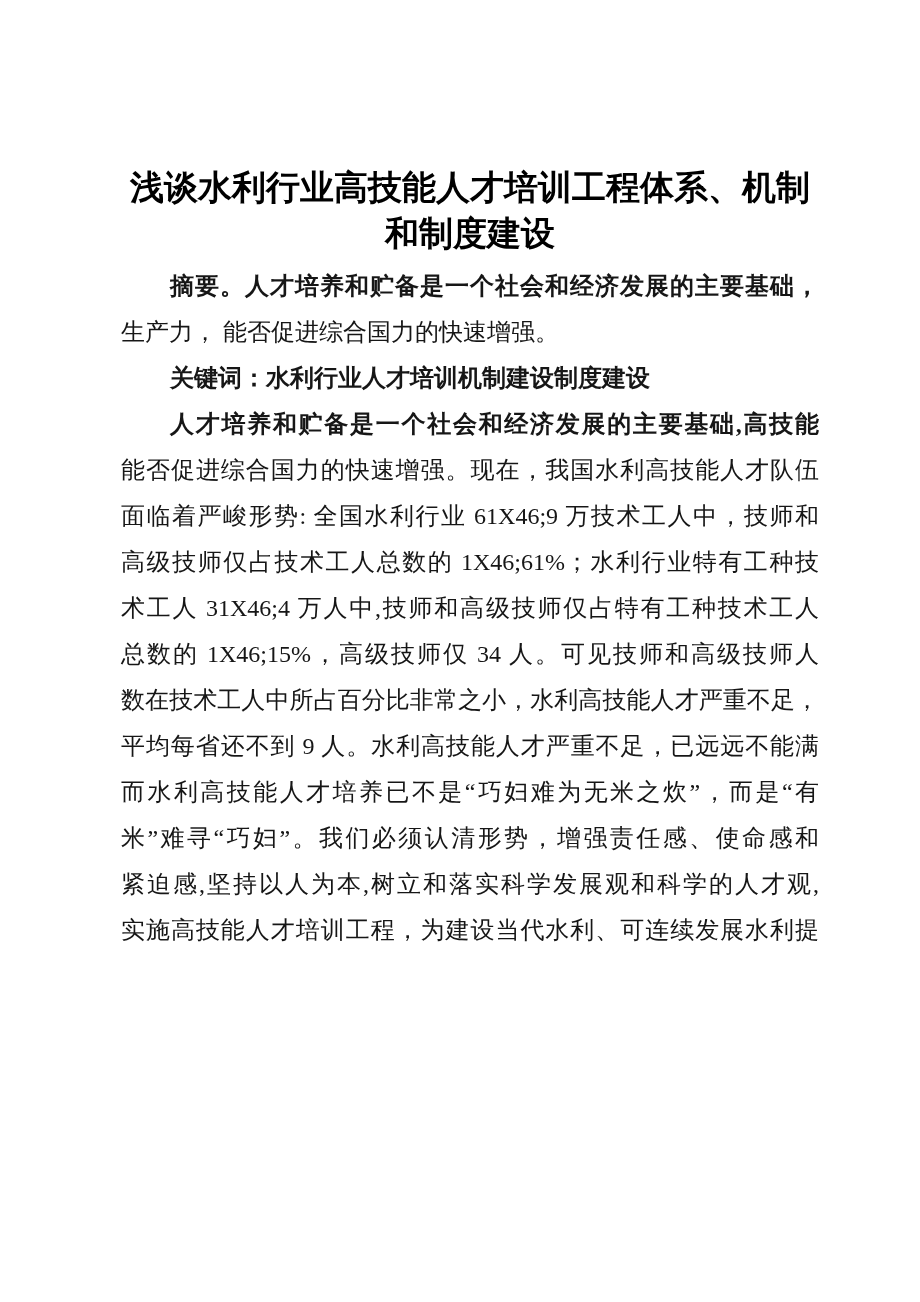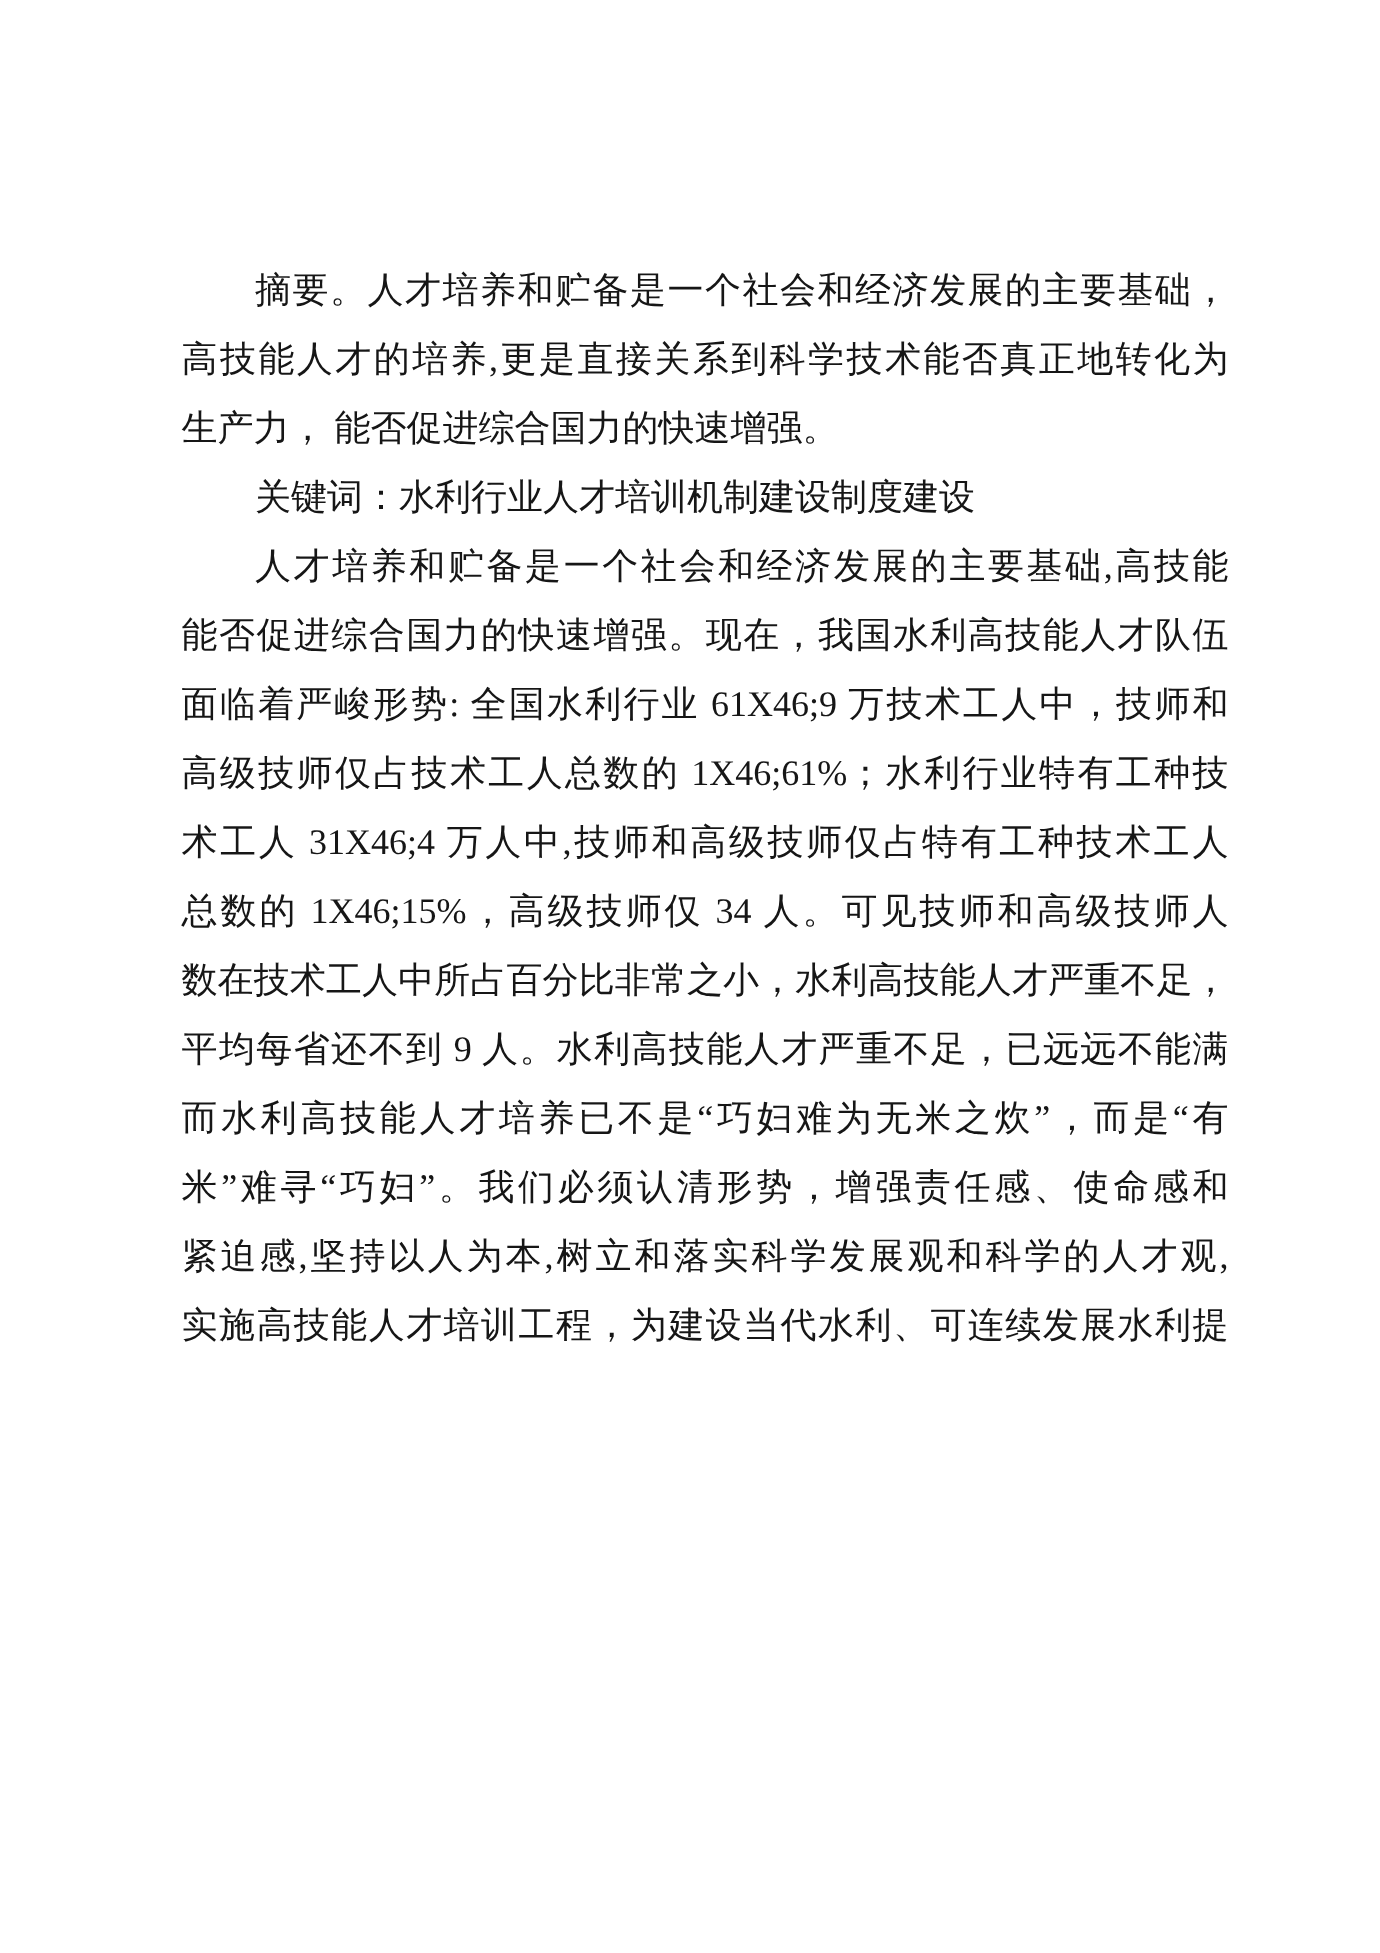--- a/index.html
+++ b/index.html
@@ -44,37 +44,41 @@
   }
   .pline {
     font-size: 24px;
     line-height: 46px;
     text-align: justify;
     text-align-last: justify;
     white-space: nowrap;
   }
   .pline.first {
     text-indent: 49px;
+    font-weight: bold;
   }
   .pline.plast {
     text-align-last: left;
   }
 </style>
 </head>
 <body>
 
 <div class="page">
   <div class="content">
 
+    <h1 class="doc-title">
+      <span class="tline">浅谈水利行业高技能人才培训工程体系、机制</span>
+      <span class="tline">和制度建设</span>
+    </h1>
 
     <div class="body-text">
 
       <div class="para">
         <div class="pline first">摘要。人才培养和贮备是一个社会和经济发展的主要基础，</div>
-        <div class="pline">高技能人才的培养,更是直接关系到科学技术能否真正地转化为</div>
         <div class="pline plast">生产力， 能否促进综合国力的快速增强。</div>
       </div>
 
       <div class="para">
         <div class="pline first plast">关键词：水利行业人才培训机制建设制度建设</div>
       </div>
 
       <div class="para">
         <div class="pline first">人才培养和贮备是一个社会和经济发展的主要基础,高技能</div>
         <div class="pline">能否促进综合国力的快速增强。现在，我国水利高技能人才队伍</div>

